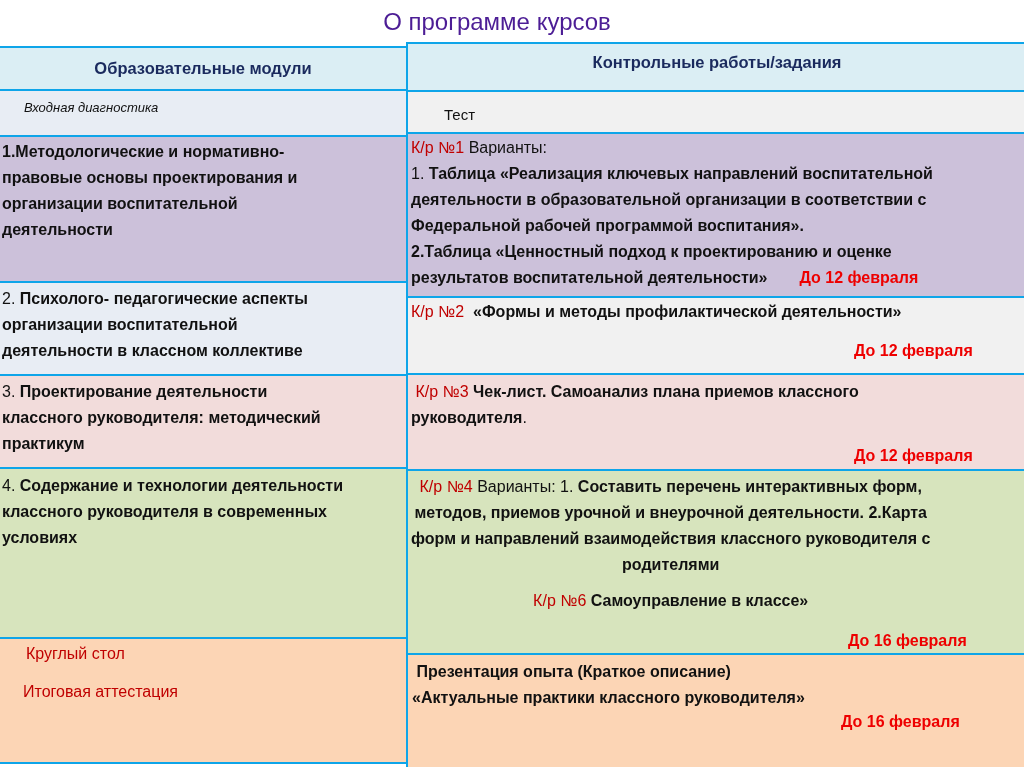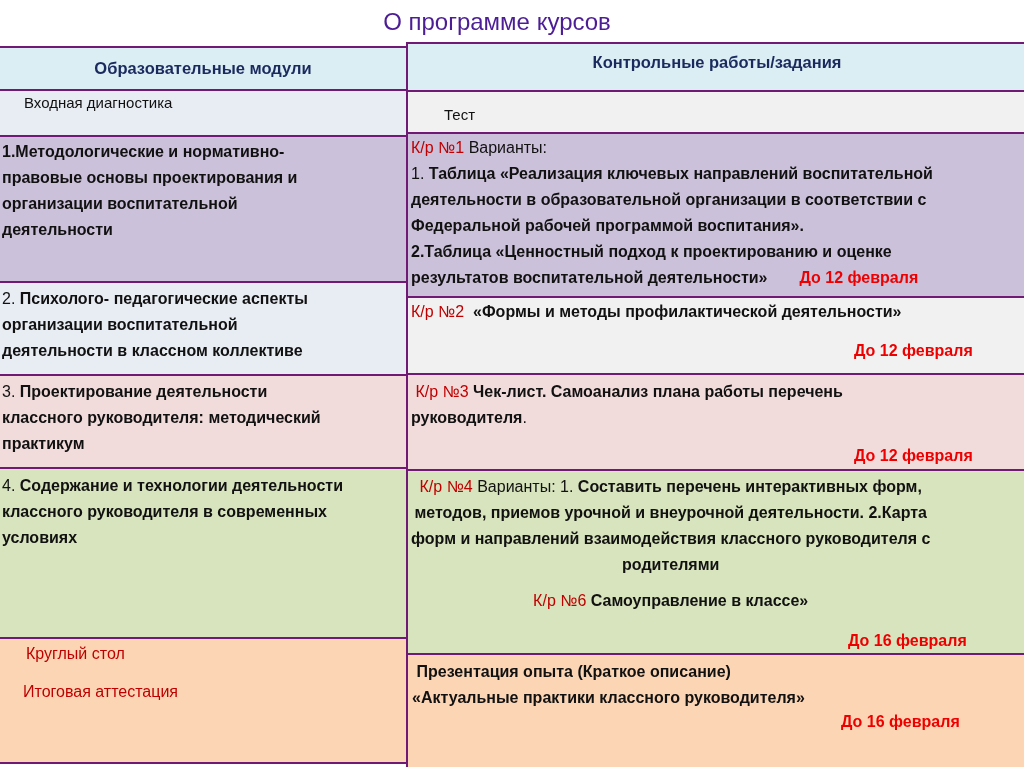--- a/index.html
+++ b/index.html
@@ -1,21 +1,21 @@
 <!DOCTYPE html>
 <html><head>
 <meta charset="utf-8">
 <style>
   html, body { margin:0; padding:0; }
   body { width:1024px; height:767px; background:#ffffff; position:relative; overflow:hidden;
          font-family:"Liberation Sans", "DejaVu Sans", sans-serif; color:#111; }
   .title { position:absolute; left:0; top:8px; width:1024px; text-align:center;
            font-size:24px; font-weight:normal; color:#4c1d95; padding-left:0; }
   .title span { position:relative; left:-15px; }
-  .cell { position:absolute; box-sizing:border-box; border:2px solid #701a75; overflow:hidden; }
+  .cell { position:absolute; box-sizing:border-box; border:2px solid #0ea5e9; overflow:hidden; }
   .left { left:0; width:408px; border-left:none; }
   .right { left:406px; width:620px; border-right:none; }
   .hdr { background:#dbeef4; color:#1a2a5e; font-weight:bold; font-size:16.5px; text-align:center; }
   .c-blue { background:#e8edf4; }
   .c-gray { background:#f1f1f1; }
   .c-lilac { background:#ccc1da; }
   .c-pink { background:#f2dcdb; }
   .c-green { background:#d7e4bd; }
   .c-peach { background:#fcd5b5; }
   .txt { font-size:16px; line-height:26px; font-weight:bold; }
@@ -29,21 +29,21 @@
 </head>
 <body>
 
 <div class="title"><span>О программе курсов</span></div>
 
 <div class="cell left hdr" style="top:46px;height:45px;line-height:40px;">
   <span>Образовательные модули</span>
 </div>
 
 <div class="cell left c-blue" style="top:89px;height:48px;">
-  <span class="abs norm" style="left:24px;top:3px;font-size:15px;">Входная  диагностика</span>
+  <span class="abs norm" style="left:24px;top:9px;font-size:13px;font-style:italic;">Входная  диагностика</span>
 </div>
 
 <div class="cell left c-lilac" style="top:135px;height:148px;">
   <div class="txt" style="position:absolute;left:2px;top:2px;">
     <span class="line">1.Методологические и нормативно-</span>
     <span class="line">правовые основы проектирования и</span>
     <span class="line">организации воспитательной</span>
     <span class="line">деятельности</span>
   </div>
 </div>
@@ -98,21 +98,21 @@
 
 <div class="cell right c-gray" style="top:296px;height:79px;">
   <div class="txt" style="position:absolute;left:3px;top:1px;">
     <span class="line"><span class="red">К/р №2</span>&nbsp; <span>«Формы и методы профилактической  деятельности»</span></span>
   </div>
   <span class="abs deadline" style="left:446px;top:44px;font-size:16px;">До 12 февраля</span>
 </div>
 
 <div class="cell right c-pink" style="top:373px;height:98px;">
   <div class="txt" style="position:absolute;left:3px;top:4px;">
-    <span class="line">&nbsp;<span class="red">К/р №3</span> <span>Чек-лист. Самоанализ плана работы перечень</span></span>
+    <span class="line">&nbsp;<span class="red">К/р №3</span> <span>Чек-лист. Самоанализ плана приемов классного</span></span>
     <span class="line"><span>руководителя</span><span class="norm">.</span></span>
   </div>
   <span class="abs deadline" style="left:446px;top:72px;font-size:16px;">До 12 февраля</span>
 </div>
 
 <div class="cell right c-green" style="top:469px;height:186px;">
   <div class="txt" style="position:absolute;left:3px;top:3px;text-align:center;">
     <span class="line"><span class="red">К/р №4</span> <span class="norm">Варианты: 1.</span> <span>Составить перечень интерактивных форм,</span></span>
     <span class="line">методов, приемов урочной и внеурочной деятельности. 2.Карта</span>
     <span class="line">форм и направлений взаимодействия классного руководителя с</span>

